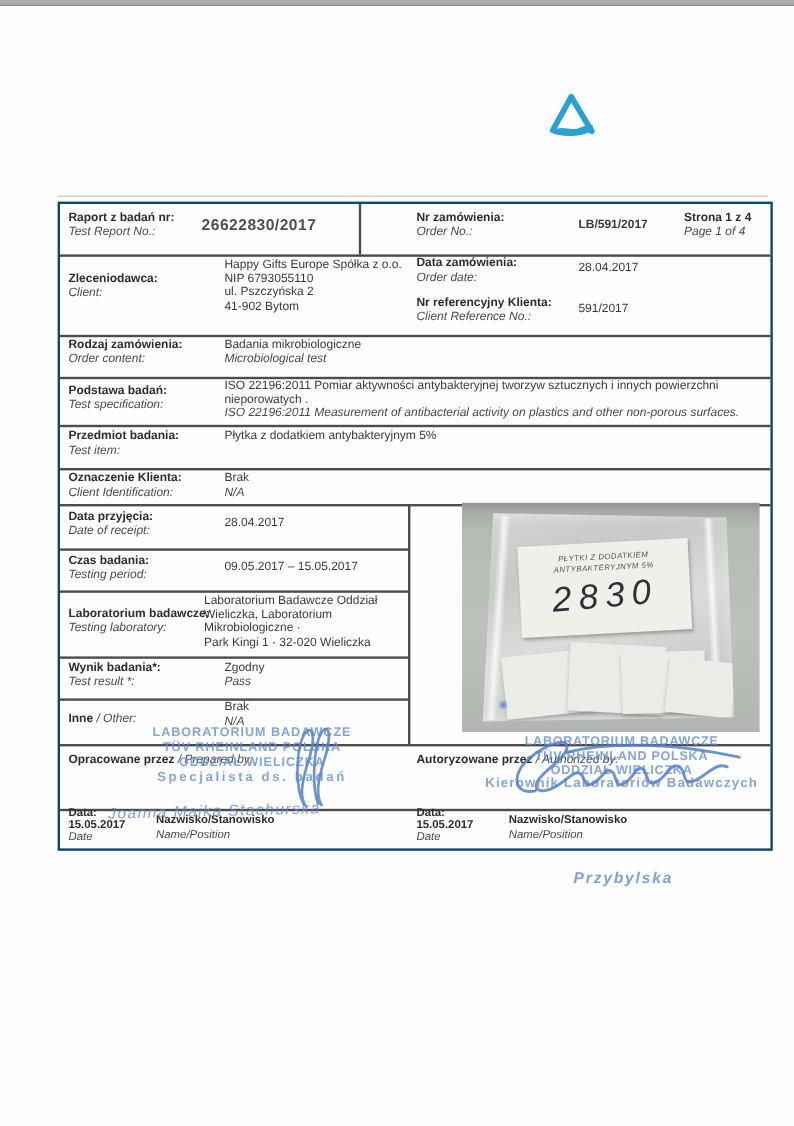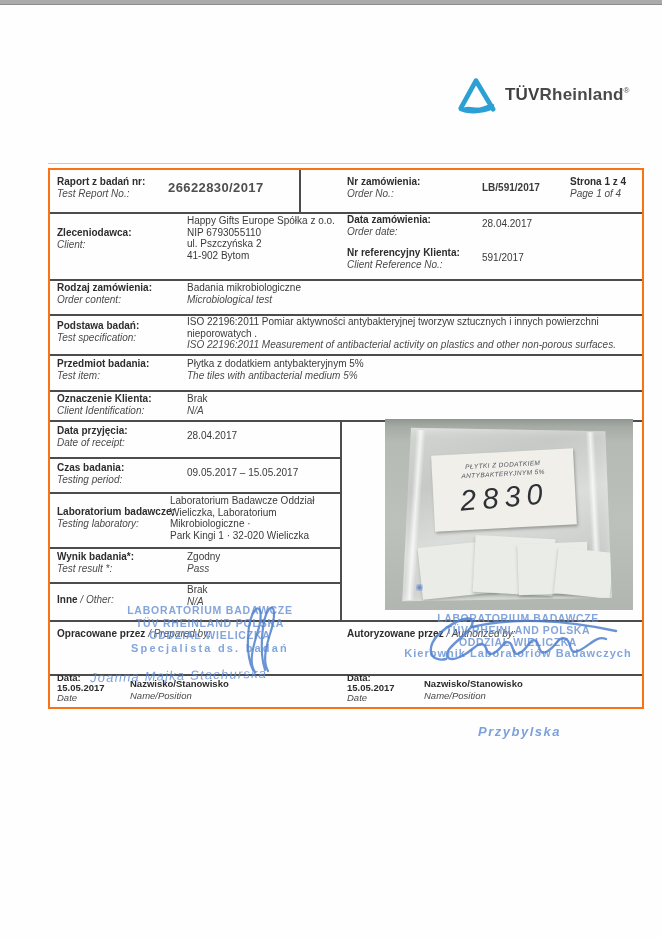--- a/index.html
+++ b/index.html
@@ -15,21 +15,21 @@
 
   
   .logo{position:absolute;left:455px;top:75px;display:flex;align-items:center;}
   .logo svg{display:block;}
   .logo-text{margin-left:8px;font-size:17px;color:#414141;letter-spacing:0.2px;}
   .logo-tuv{font-weight:bold;}
   .logo-rh{font-weight:bold;color:#4a4a4a;}
   .logo-reg{font-size:8px;vertical-align:super;color:#4a4a4a;}
 
   
-  .rtable{position:absolute;left:48px;top:168px;width:592px;height:537px;border:2px solid #f97316;background:transparent;}
+  .rtable{position:absolute;left:48px;top:168px;width:592px;height:537px;border:2px solid #0c4a6e;background:transparent;}
   .pre-top-line{position:absolute;left:48px;top:163px;width:592px;height:1px;background:#c9c9c9;}
   .hline{position:absolute;height:1.6px;background:#4c4c4c;}
   .vline{position:absolute;width:1.6px;background:#4c4c4c;}
 
   .cell{position:absolute;}
   .lbl{font-weight:bold;font-size:10px;line-height:11.5px;color:#2d2d2d;white-space:nowrap;}
   .lbl-en{font-style:italic;font-weight:normal;font-size:10px;line-height:11.5px;color:#4a4a4a;white-space:nowrap;}
   .val{font-size:10px;line-height:11.5px;color:#3a3a3a;}
   .val-en{font-style:italic;color:#4a4a4a;}
   .val-b{font-weight:normal;}
@@ -76,23 +76,20 @@
 <body>
 
 <div class="page">
   <div class="topbar"></div>
 
   <div class="logo">
     <svg width="42" height="40" viewBox="0 0 44 40">
       <path d="M6 34 L22 5 L40 35" fill="none" stroke="#2ba0d4" stroke-width="5" stroke-linejoin="round" stroke-linecap="round"></path>
       <path d="M4 36 C 12 29 19 34 26 33 C 32 32 36 28 41 30 L 40 35 C 30 40 13 41 4 36 Z" fill="#2ba0d4"></path>
     </svg>
-    <div class="logo-text">
-      <span class="logo-tuv">TÜV</span><span class="logo-rh">Rheinland</span><span class="logo-reg">®</span>
-    </div>
   </div>
 
   <div class="pre-top-line"></div>
 
   <div class="rtable">
 
     <div class="hline" style="left:0;top:42px;width:592px;"></div>
     <div class="hline" style="left:0;top:109px;width:592px;"></div>
     <div class="hline" style="left:0;top:144px;width:592px;"></div>
     <div class="hline" style="left:0;top:184px;width:592px;"></div>
@@ -161,21 +158,20 @@
       <div>ISO 22196:2011 Pomiar aktywności antybakteryjnej tworzyw sztucznych i innych powierzchni nieporowatych .</div>
       <div class="val-en">ISO 22196:2011 Measurement of antibacterial activity on plastics and other non-porous surfaces.</div>
     </div>
 
     <div class="cell" style="left:7px;top:188px;">
       <div class="lbl">Przedmiot badania:</div>
       <div class="lbl-en">Test item:</div>
     </div>
     <div class="cell val" style="left:137px;top:188px;width:440px;">
       <div>Płytka z dodatkiem antybakteryjnym 5%</div>
-      <div class="val-en">The tiles with antibacterial medium 5%</div>
     </div>
 
     <div class="cell" style="left:7px;top:223px;">
       <div class="lbl">Oznaczenie Klienta:</div>
       <div class="lbl-en">Client Identification:</div>
     </div>
     <div class="cell val" style="left:137px;top:223px;">
       <div>Brak</div>
       <div class="val-en">N/A</div>
     </div>

